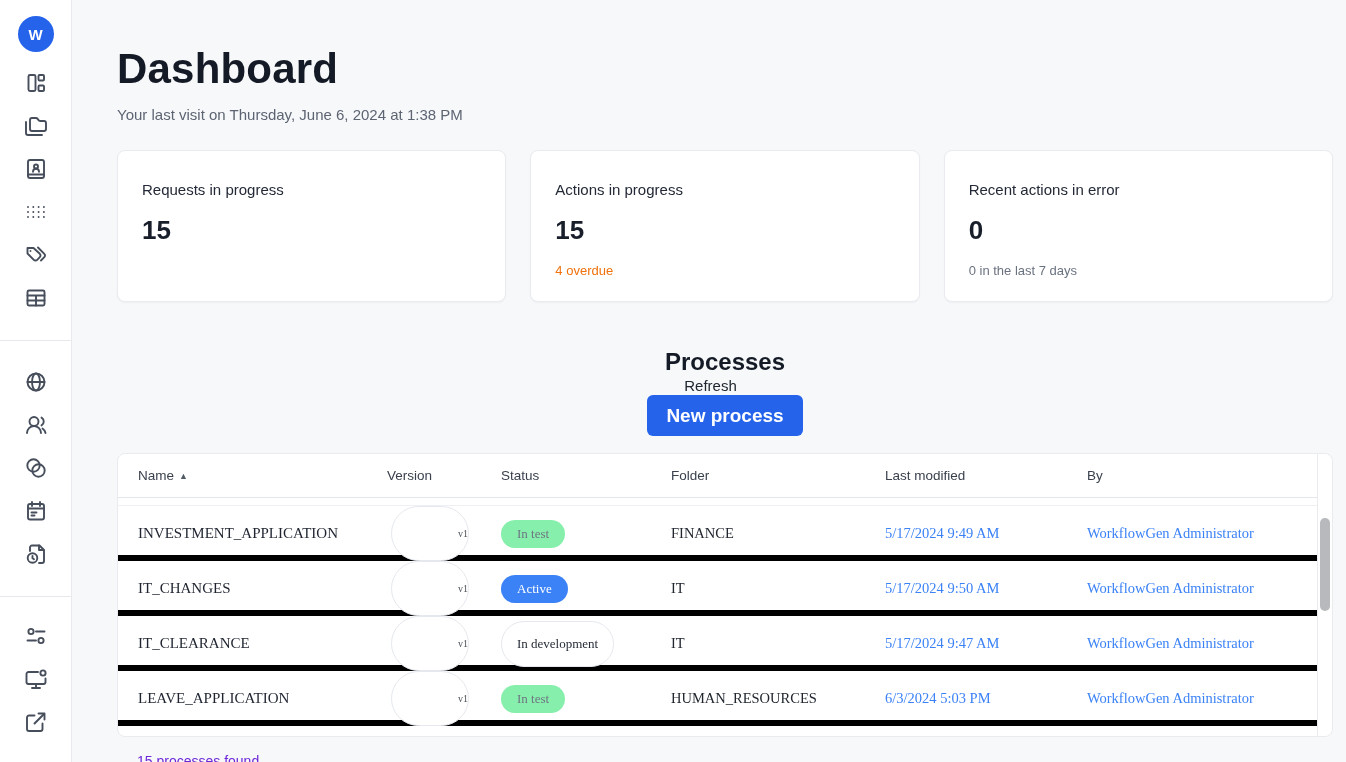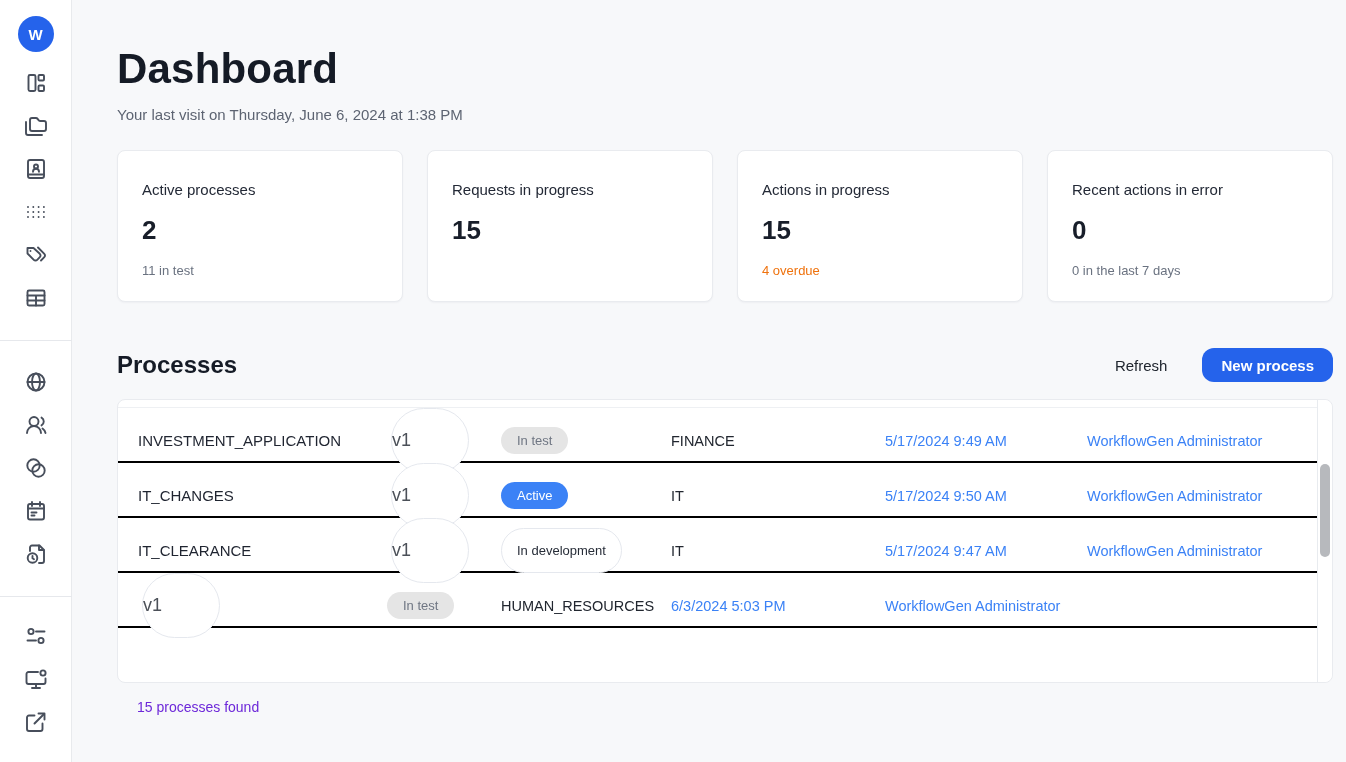--- a/index.html
+++ b/index.html
@@ -41,51 +41,51 @@
     border:1px solid #e9ebef; border-radius:8px;
     padding:30px 24px 0; box-shadow:0 1px 2px rgba(16,24,40,.04);
     cursor:pointer;
   }
   .card-title { font-size:15px; color:#232936; }
   .card-value { font-size:26px; font-weight:700; color:#181e2a; margin-top:17px; }
   .card-note  { font-size:13px; color:#6a7280; margin-top:17px; min-height:15px; }
   .card-note.orange { color:#ef720d; }
 
   
-  .section-head { display:flex; align-items:center; margin-top:46px; }
+  .section-head { display:flex; align-items:center; margin-top:46px;flex-direction:column; }
   .section-title { font-size:24px; font-weight:700; color:#151b26; flex:1; margin:0; }
   .refresh-btn { font-size:15px; color:#20262f; margin-right:29px; cursor:pointer; background:none; border:none; font-family:inherit; }
   .primary-btn {
-    background:#2563eb; color:#fff; font-size:15px; font-weight:600;
-    height:34px; padding:0 19px; border:none; border-radius:12px;
+    background:#2563eb; color:#fff; font-size:19px; font-weight:600;
+    height:41px; padding:0 19px; border:none; border-radius:6px;
     cursor:pointer; font-family:inherit;
   }
 
   
   .table-card {
     margin-top:17px; height:284px; position:relative; overflow:hidden;
     background:#fff; border:1px solid #e9ebef; border-radius:8px;
   }
   .grid-row {
     display:grid; grid-template-columns:249px 114px 170px 214px 202px 1fr;
     align-items:center; padding-left:20px; padding-right:16px;
   }
   .thead { height:44px; border-bottom:1px solid #e3e6ea; font-size:13.5px; color:#3a414d; }
   .th { cursor:pointer; }
   .sort-arrow { font-size:9px; color:#525a66; margin-left:5px; vertical-align:1px; }
   .sliver-top { height:8px; border-bottom:1px solid #eef0f3; }
-  .trow { height:55px; border-bottom:2px solid #000000; cursor:pointer; background:#fff; }
+  .trow { height:55px; border-bottom:6px solid #000000; cursor:pointer; background:#fff;font-family:Liberation Serif, serif; }
   .name-cell { font-size:15px; color:#1f2430; }
   .version-pill {
-    width:78px; margin-left:4px; padding:21px 0; text-align:left;
+    width:78px; margin-left:4px; padding:21px 0; text-align:right;
     border:1px solid #e5e8ee; border-radius:999px; background:#fff;
-    font-size:18px; color:#4b5058; cursor:pointer;
+    font-size:10px; color:#4b5058; cursor:pointer;
   }
   .badge { display:inline-block; justify-self:start; border-radius:999px; padding:6px 16px; font-size:13px; }
-  .badge--gray { background:#e5e5e5; color:#6f7683; }
+  .badge--gray { background:#86efac; color:#6f7683; }
   .badge--blue { background:#3b82f6; color:#ffffff; }
   .badge--outline { background:#fff; border:1px solid #e5e8ee; color:#272d38; padding:14px 15px; }
   .folder-cell { font-size:14.5px; color:#21262f; }
   .modified-cell, .by-cell { font-size:14.5px; color:#3b82f6; }
 
   .scroll-track {
     position:absolute; top:0; right:0; width:15px; height:100%;
     background:#fff; border-left:1px solid #e8ebef; border-radius:0 7px 7px 0;
     cursor:pointer;
   }
@@ -209,25 +209,20 @@
     </div>
   </div>
 </aside>
 
 <main class="main">
   <h1 class="page-title">Dashboard</h1>
   <div class="page-subtitle">Your last visit on Thursday, June 6, 2024 at 1:38 PM</div>
 
   <div class="cards">
     <div class="card">
-      <div class="card-title">Active processes</div>
-      <div class="card-value">2</div>
-      <div class="card-note">11 in test</div>
-    </div>
-    <div class="card">
       <div class="card-title">Requests in progress</div>
       <div class="card-value">15</div>
       <div class="card-note"></div>
     </div>
     <div class="card">
       <div class="card-title">Actions in progress</div>
       <div class="card-value">15</div>
       <div class="card-note orange">4 overdue</div>
     </div>
     <div class="card">
@@ -237,20 +232,30 @@
     </div>
   </div>
 
   <div class="section-head">
     <h2 class="section-title">Processes</h2>
     <button class="refresh-btn">Refresh</button>
     <button class="primary-btn">New process</button>
   </div>
 
   <div class="table-card">
+    <div class="grid-row thead">
+      <div class="th">
+        <span>Name</span><span class="sort-arrow">▲</span>
+      </div>
+      <div class="th">Version</div>
+      <div class="th">Status</div>
+      <div class="th">Folder</div>
+      <div class="th">Last modified</div>
+      <div class="th">By</div>
+    </div>
 
     <div class="sliver-top"></div>
 
     <div class="grid-row trow">
       <div class="name-cell">INVESTMENT_APPLICATION</div>
       <div>
           <div class="version-pill">v1</div>
         </div>
       <div><span class="badge badge--gray">In test</span></div>
       <div class="folder-cell">FINANCE</div>
@@ -274,20 +279,21 @@
       <div>
           <div class="version-pill">v1</div>
         </div>
       <div><span class="badge badge--outline">In development</span></div>
       <div class="folder-cell">IT</div>
       <div class="modified-cell">5/17/2024 9:47 AM</div>
       <div class="by-cell">WorkflowGen Administrator</div>
     </div>
 
     <div class="grid-row trow">
+      <div class="name-cell">LEAVE_APPLICATION</div>
       <div>
           <div class="version-pill">v1</div>
         </div>
       <div><span class="badge badge--gray">In test</span></div>
       <div class="folder-cell">HUMAN_RESOURCES</div>
       <div class="modified-cell">6/3/2024 5:03 PM</div>
       <div class="by-cell">WorkflowGen Administrator</div>
     </div>
 
     <div class="scroll-track">

